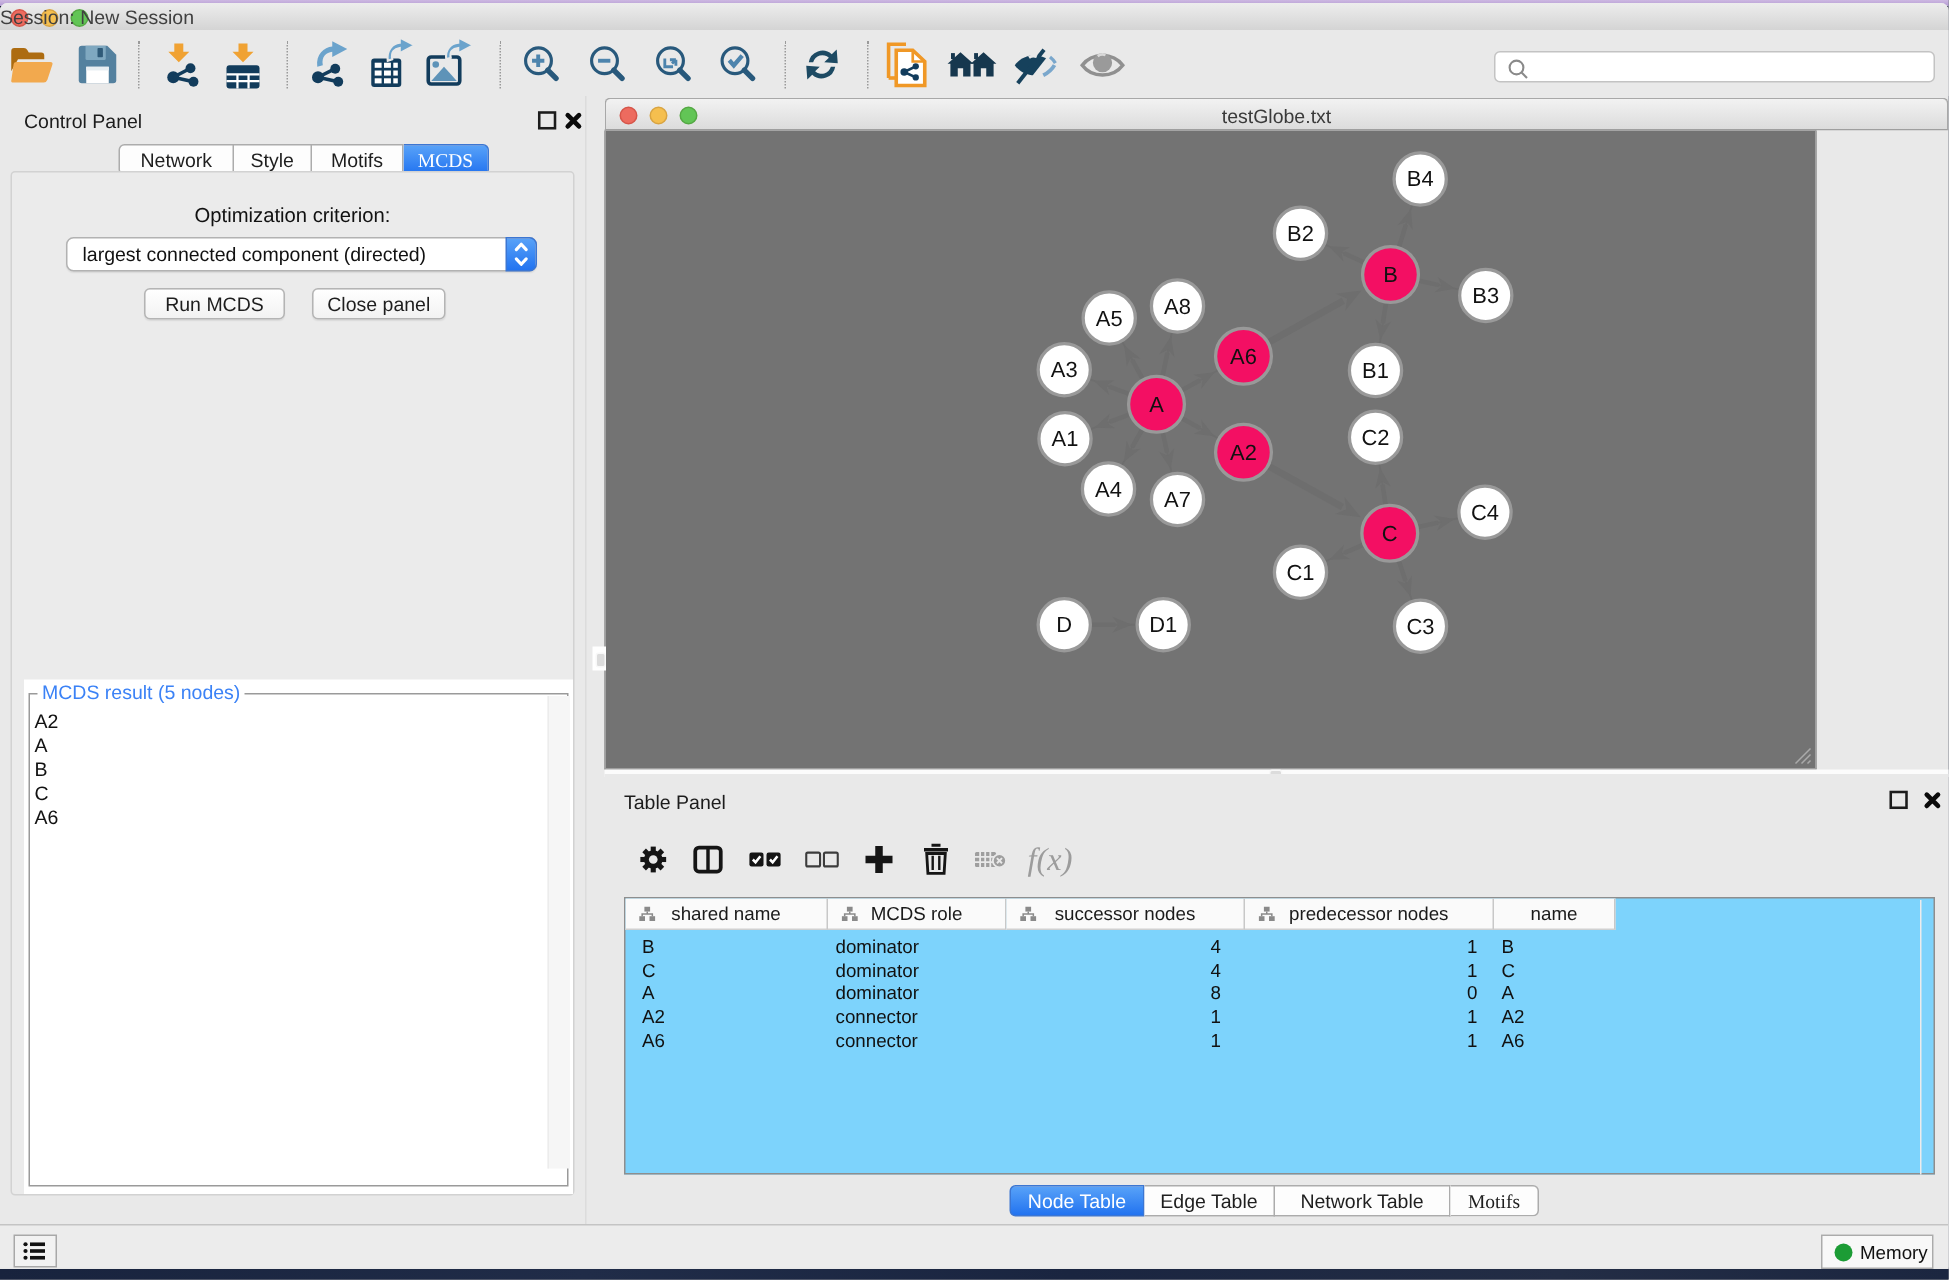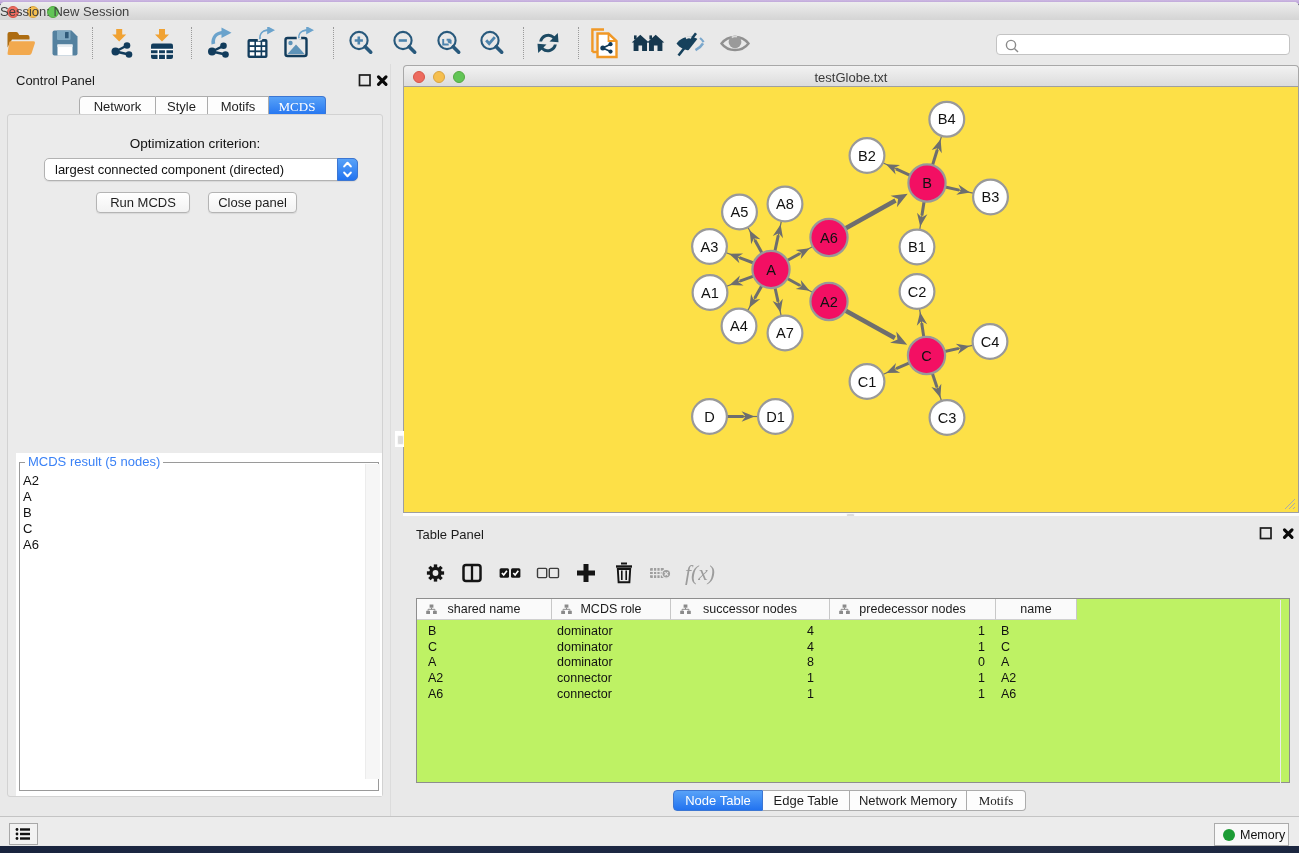--- a/index.html
+++ b/index.html
@@ -54,28 +54,28 @@
     font-size:13px; color:#3b82f6; }
   .mitem { position:absolute; left:7px; font-size:13px; color:#111; }
   #mcdsSb { position:absolute; right:2px; top:11px; width:15px; height:315px;
     background:#f6f6f6; border-left:1px solid #ececec; }
   
   #netwin { position:absolute; left:403px; top:63px; width:896px; height:451px; }
   #nettitle { position:absolute; left:0; top:0; width:896px; height:22px;
     background:linear-gradient(#f2f2f2,#dcdcdc); border:1px solid #a8a8a8; border-bottom:1px solid #9f9f9f;
     border-radius:4px 4px 0 0; }
   #nettitle .ttl { position:absolute; width:100%; top:4px; text-align:center; font-size:13px; color:#3a3a3a; }
-  #netbody { position:absolute; left:0; top:22px; width:896px; height:426px;
-    background:#fde047; border:1px solid #9f9f9f; border-top:none; }
+  #netbody { position:absolute; left:0; top:22px; width:808px; height:426px;
+    background:#737373; border:1px solid #9f9f9f; border-top:none; }
   
   .grip { position:absolute; background:#dcdcdc; border:1px solid #f8f8f8; border-radius:2px; }
   
   #tpanel { position:absolute; left:403px; top:514px; width:896px; height:301px; background:#e9e9e9; }
   #ttable { position:absolute; left:13px; top:82px; width:874px; height:185px;
-    background:#bef264; border:1px solid #8e8e8e; }
+    background:#7dd3fc; border:1px solid #8e8e8e; }
   .thead { position:absolute; left:0; top:0; height:21px; background:#fafafa;
     border-right:1px solid #c8c8c8; border-bottom:1px solid #d0d0d0;
     font-size:12.5px; color:#1a1a1a; text-align:center; line-height:21px; }
   .trow { position:absolute; font-size:12.5px; color:#111; height:16px; line-height:16px; }
   
   
   #statusbar { position:absolute; left:0; top:814px; width:1299px; height:29px;
     background:#ececec; border-top:1px solid #c4c4c4; }
   #memBtn { position:absolute; left:1214px; top:6px; width:75px; height:23px;
     background:#f8f8f8; border:1px solid #ababab; font-size:12.5px; color:#111;text-align:right; }
@@ -488,21 +488,21 @@
 <div class="trow" style="left:11px;top:86.8px;width:120px">A6</div>
 <div class="trow" style="left:140px;top:86.8px;width:110px">connector</div>
 <div class="trow" style="left:254px;top:86.8px;width:143px;text-align:right">1</div>
 <div class="trow" style="left:413px;top:86.8px;width:155px;text-align:right">1</div>
 <div class="trow" style="left:584px;top:86.8px;width:70px">A6</div>
 
 </div>
     <div class="tabsrow" style="left:270px; top:274px;">
       <div class="tab sel first" style="width:90px">Node Table</div>
       <div class="tab" style="width:87px">Edge Table</div>
-      <div class="tab" style="width:117px">Network Memory</div>
+      <div class="tab" style="width:117px">Network Table</div>
       <div class="tab last" style="width:59px">Motifs</div>
     </div>
   </div>
 
   <div id="statusbar">
     <div id="listBtn">
       <svg width="27" height="20" viewBox="0 0 27 20">
         <circle cx="7" cy="5.5" r="1.4" fill="#111"></circle>
           <rect x="10" y="4.3" width="10" height="2.4" fill="#111"></rect>
         <circle cx="7" cy="10" r="1.4" fill="#111"></circle>

